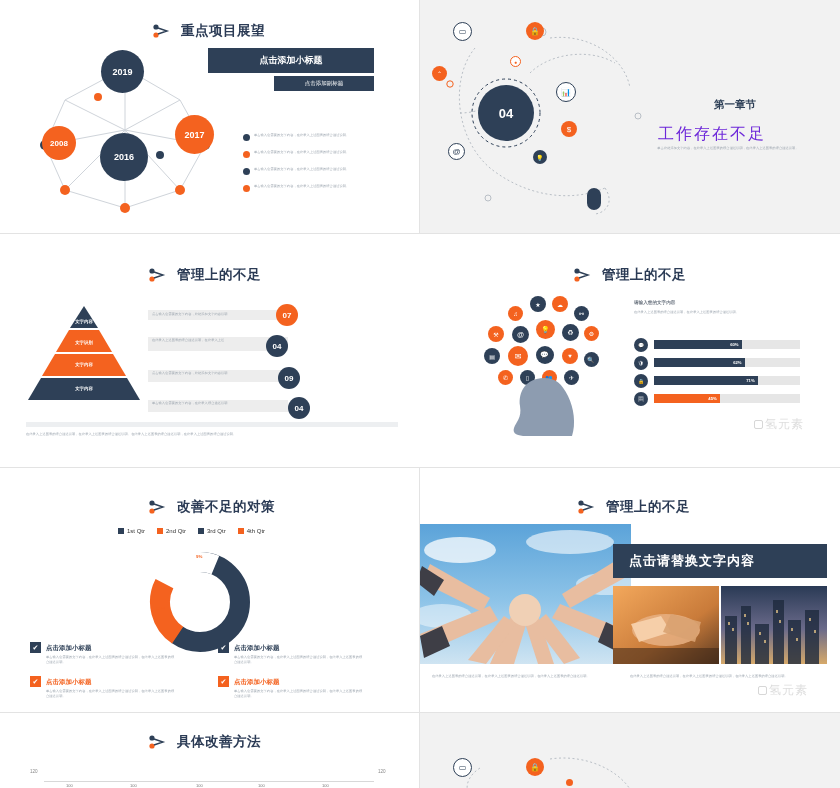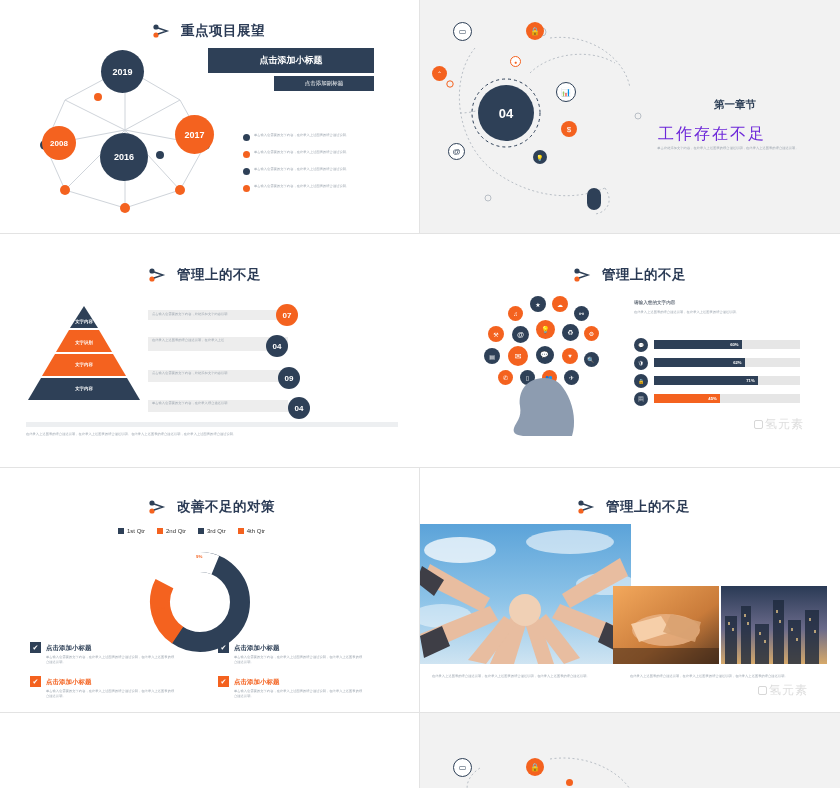--- a/index.html
+++ b/index.html
@@ -558,20 +558,21 @@
         </g>
         <g fill="#3e3e46">
           <path d="M0 112 L22 102 L30 122 L4 134 Z"></path>
           <path d="M206 108 L186 98 L178 118 L202 130 Z"></path>
           <path d="M2 42 L24 56 L14 72 L-4 58 Z"></path>
         </g>
         <circle cx="105" cy="86" r="16" fill="#f0d0b5"></circle>
       </svg>
     </div>
 
+    <div class="banner" style="left:193px; top:76px; width:214px; height:34px;">点击请替换文字内容</div>
 
     <div class="photo" style="left:193px; top:118px; width:106px; height:78px;">
       <svg width="106" height="78" viewBox="0 0 106 78">
         <defs>
           <linearGradient id="hs" x1="0" y1="0" x2="1" y2="1">
             <stop offset="0%" stop-color="#f3a85c"></stop>
             <stop offset="60%" stop-color="#c97b3a"></stop>
             <stop offset="100%" stop-color="#5a3a22"></stop>
           </linearGradient>
         </defs>
@@ -619,20 +620,43 @@
     </div>
 
     <div class="tiny" style="position:absolute; left:12px; top:206px; width:190px;">在此录入上述图表的综合描述说明，在此录入上述图表的综合描述说明，在此录入上述图表的综合描述说明。</div>
     <div class="tiny" style="position:absolute; left:210px; top:206px; width:198px;">在此录入上述图表的综合描述说明，在此录入上述图表的综合描述说明，在此录入上述图表的综合描述说明。</div>
 
     <div class="wm" style="left:338px; top:214px;">
       <span class="wm-ico"></span><span>氢元素</span>
     </div>
   </div>
 
+  <div class="slide s-white" style="left:0; top:713px; width:419px; height:75px;">
+    <div class="title-row" style="left:148px; top:20px;">
+      <span class="title-mark">
+        <svg width="22" height="18" viewBox="0 0 22 18">
+          <circle cx="4" cy="5" r="2.6" fill="#2e4057"></circle>
+          <circle cx="4" cy="13" r="2.6" fill="#f4621f"></circle>
+          <path d="M6 6 L15 9 L6 12" fill="none" stroke="#2e4057" stroke-width="1.4"></path>
+        </svg>
+      </span>
+      <span class="title-text">具体改善方法</span>
+    </div>
+
+    <div class="axis-lbl" style="left:30px; top:56px;">120</div>
+    <div class="axis-lbl" style="left:378px; top:56px;">120</div>
+
+    <div style="position:absolute; left:44px; top:68px; width:330px; height:1px; background:#d8d8d8;"></div>
+
+    <div class="col-lbl" style="left:66px; top:70px;">100</div>
+    <div class="col-lbl" style="left:130px; top:70px;">100</div>
+    <div class="col-lbl" style="left:196px; top:70px;">100</div>
+    <div class="col-lbl" style="left:258px; top:70px;">100</div>
+    <div class="col-lbl" style="left:322px; top:70px;">100</div>
+  </div>
 
   <div class="slide s-gray" style="left:420px; top:713px; width:420px; height:75px;">
     <svg style="position:absolute; left:20px; top:20px;" width="220" height="55">
       <g stroke="#b9bfc6" stroke-width="1" fill="none" stroke-dasharray="2,2.5">
         <path d="M40 35 C20 48, 22 70, 55 78"></path>
         <path d="M110 26 C150 20, 190 42, 196 70"></path>
       </g>
     </svg>
     <div class="ic ic-wb" style="left:33px; top:45px; width:19px; height:19px;">▭</div>
     <div class="ic ic-o" style="left:106px; top:45px; width:18px; height:18px;">🔒</div>

